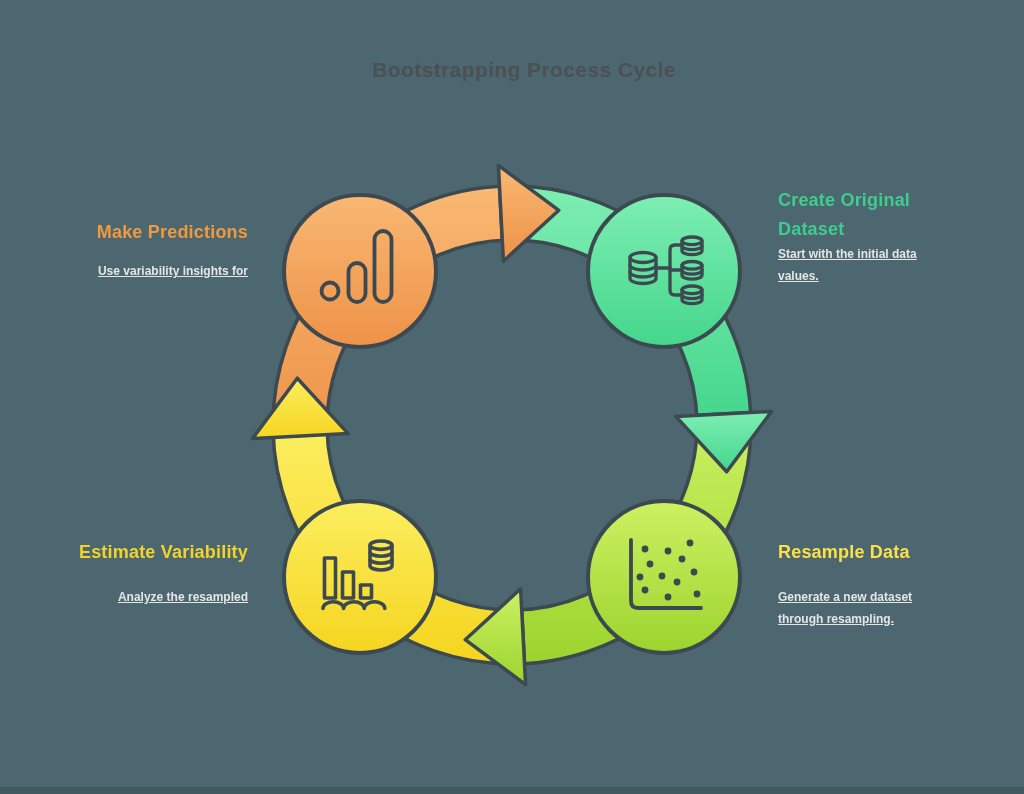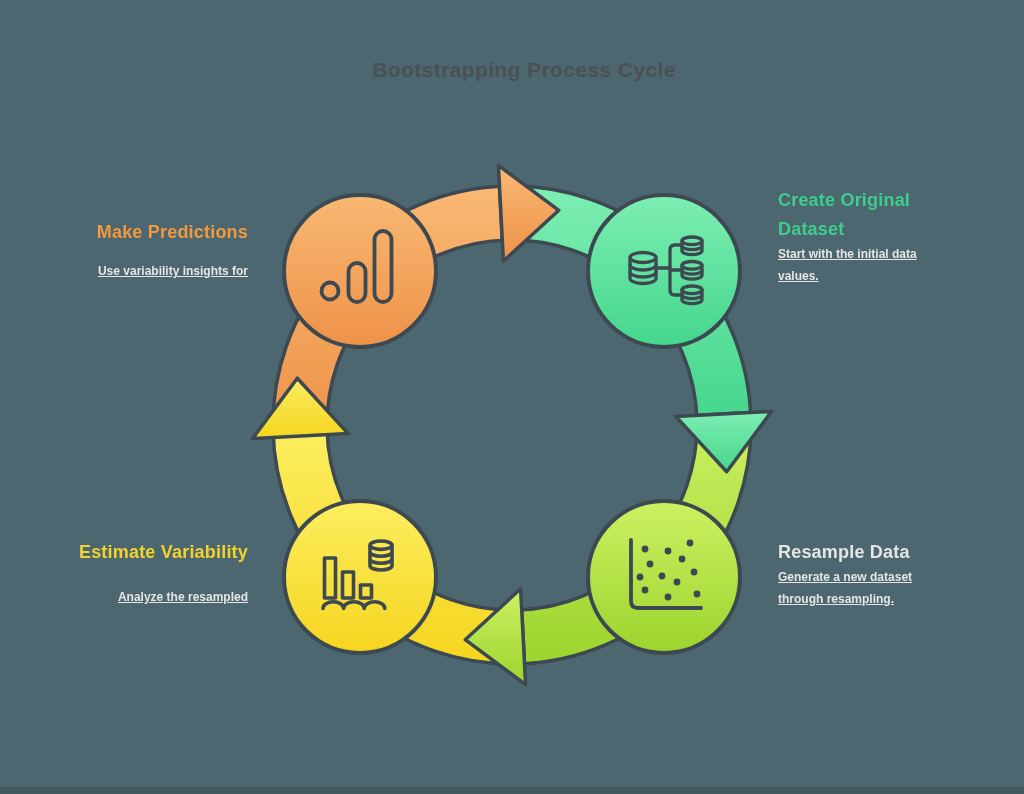--- a/index.html
+++ b/index.html
@@ -41,23 +41,23 @@
   .step-title span { display: block; }
   .step--left { left: 20px; width: 228px; text-align: right; }
   .step--right { left: 778px; width: 228px; text-align: left; }
   .step--make-predictions { top: 218px; }
   .step--make-predictions .step-desc { margin-top: 14px; }
   .step--create-dataset { top: 186px; }
   .step--create-dataset .step-desc { }
   .step--estimate-variability { top: 538px; }
   .step--estimate-variability .step-desc { margin-top: 20px; }
   .step--resample-data { top: 538px; }
-  .step--resample-data .step-desc { }
+  .step--resample-data .step-desc { margin-top: 20px; }
   .step--create-dataset .step-title { color: #3ecd8e; }
-  .step--resample-data .step-title { color: #e5e5e5; }
+  .step--resample-data .step-title { color: #fde047; }
   .step--estimate-variability .step-title { color: #f1d32b; }
   .step--make-predictions .step-title { color: #f0993f; }
   .footer-strip {
     position: absolute;
     left: 0; bottom: 0;
     width: 1024px; height: 7px;
     background: #43585f;
   }
 </style>
 </head>

